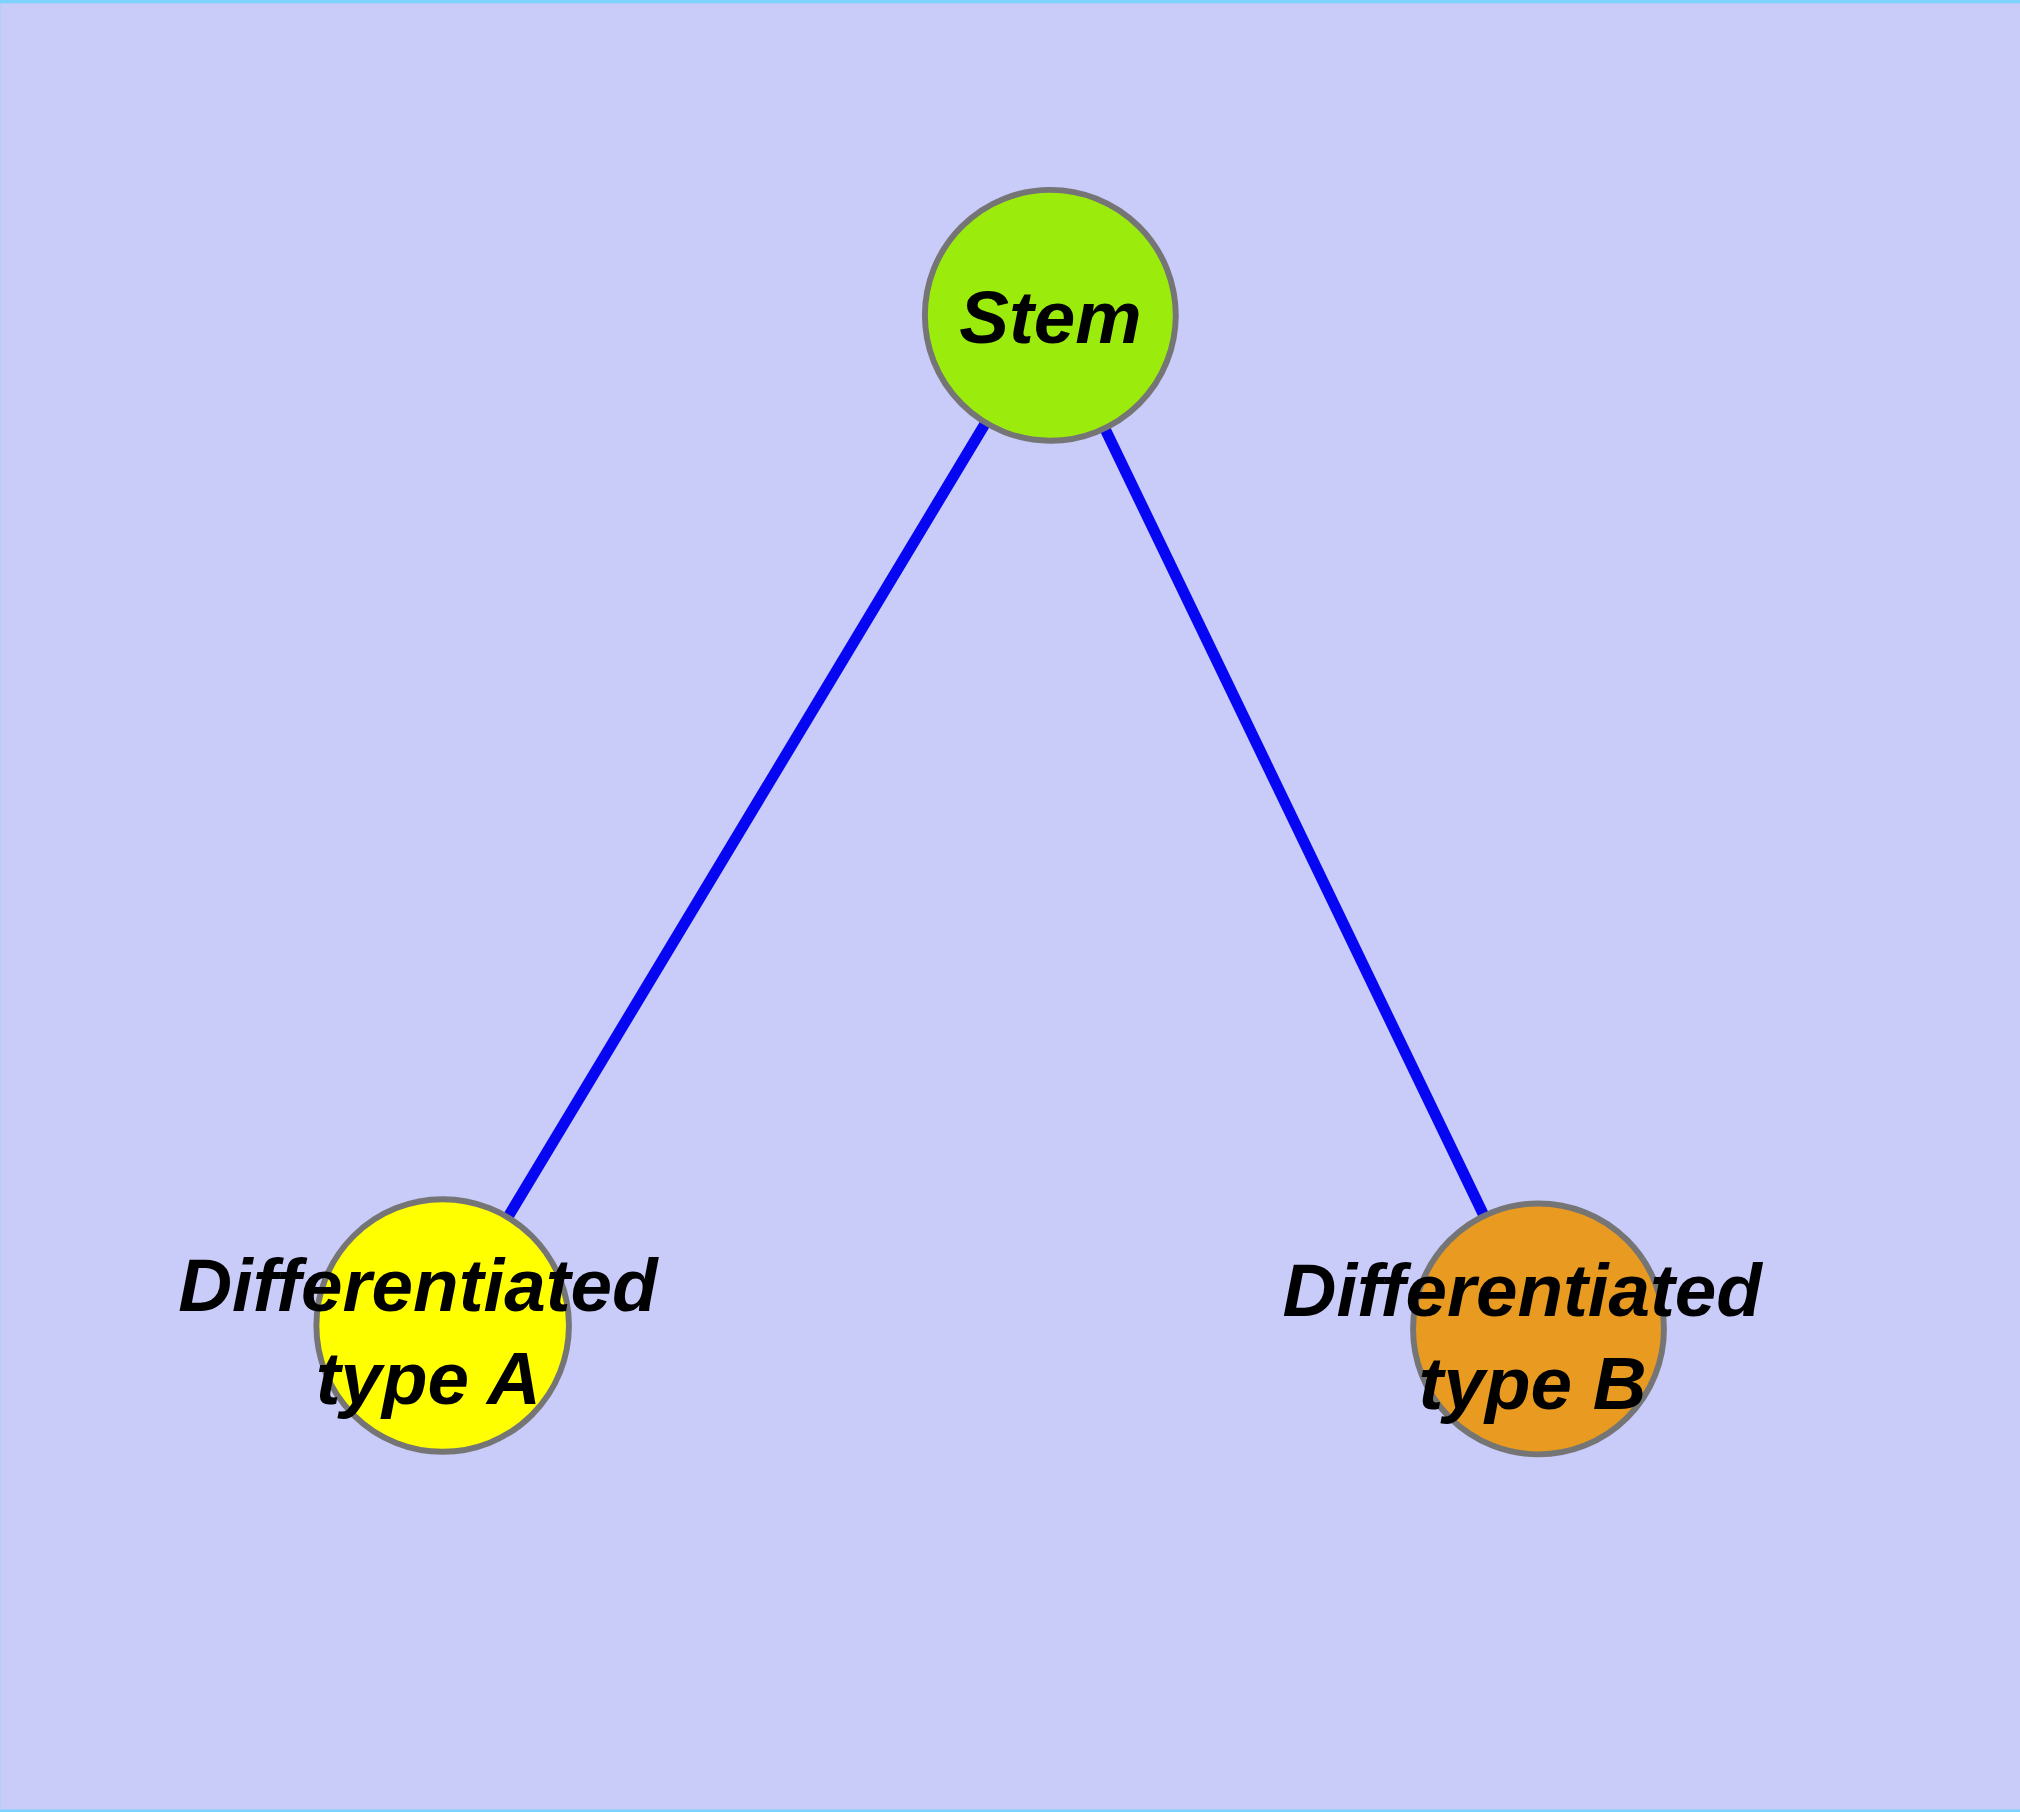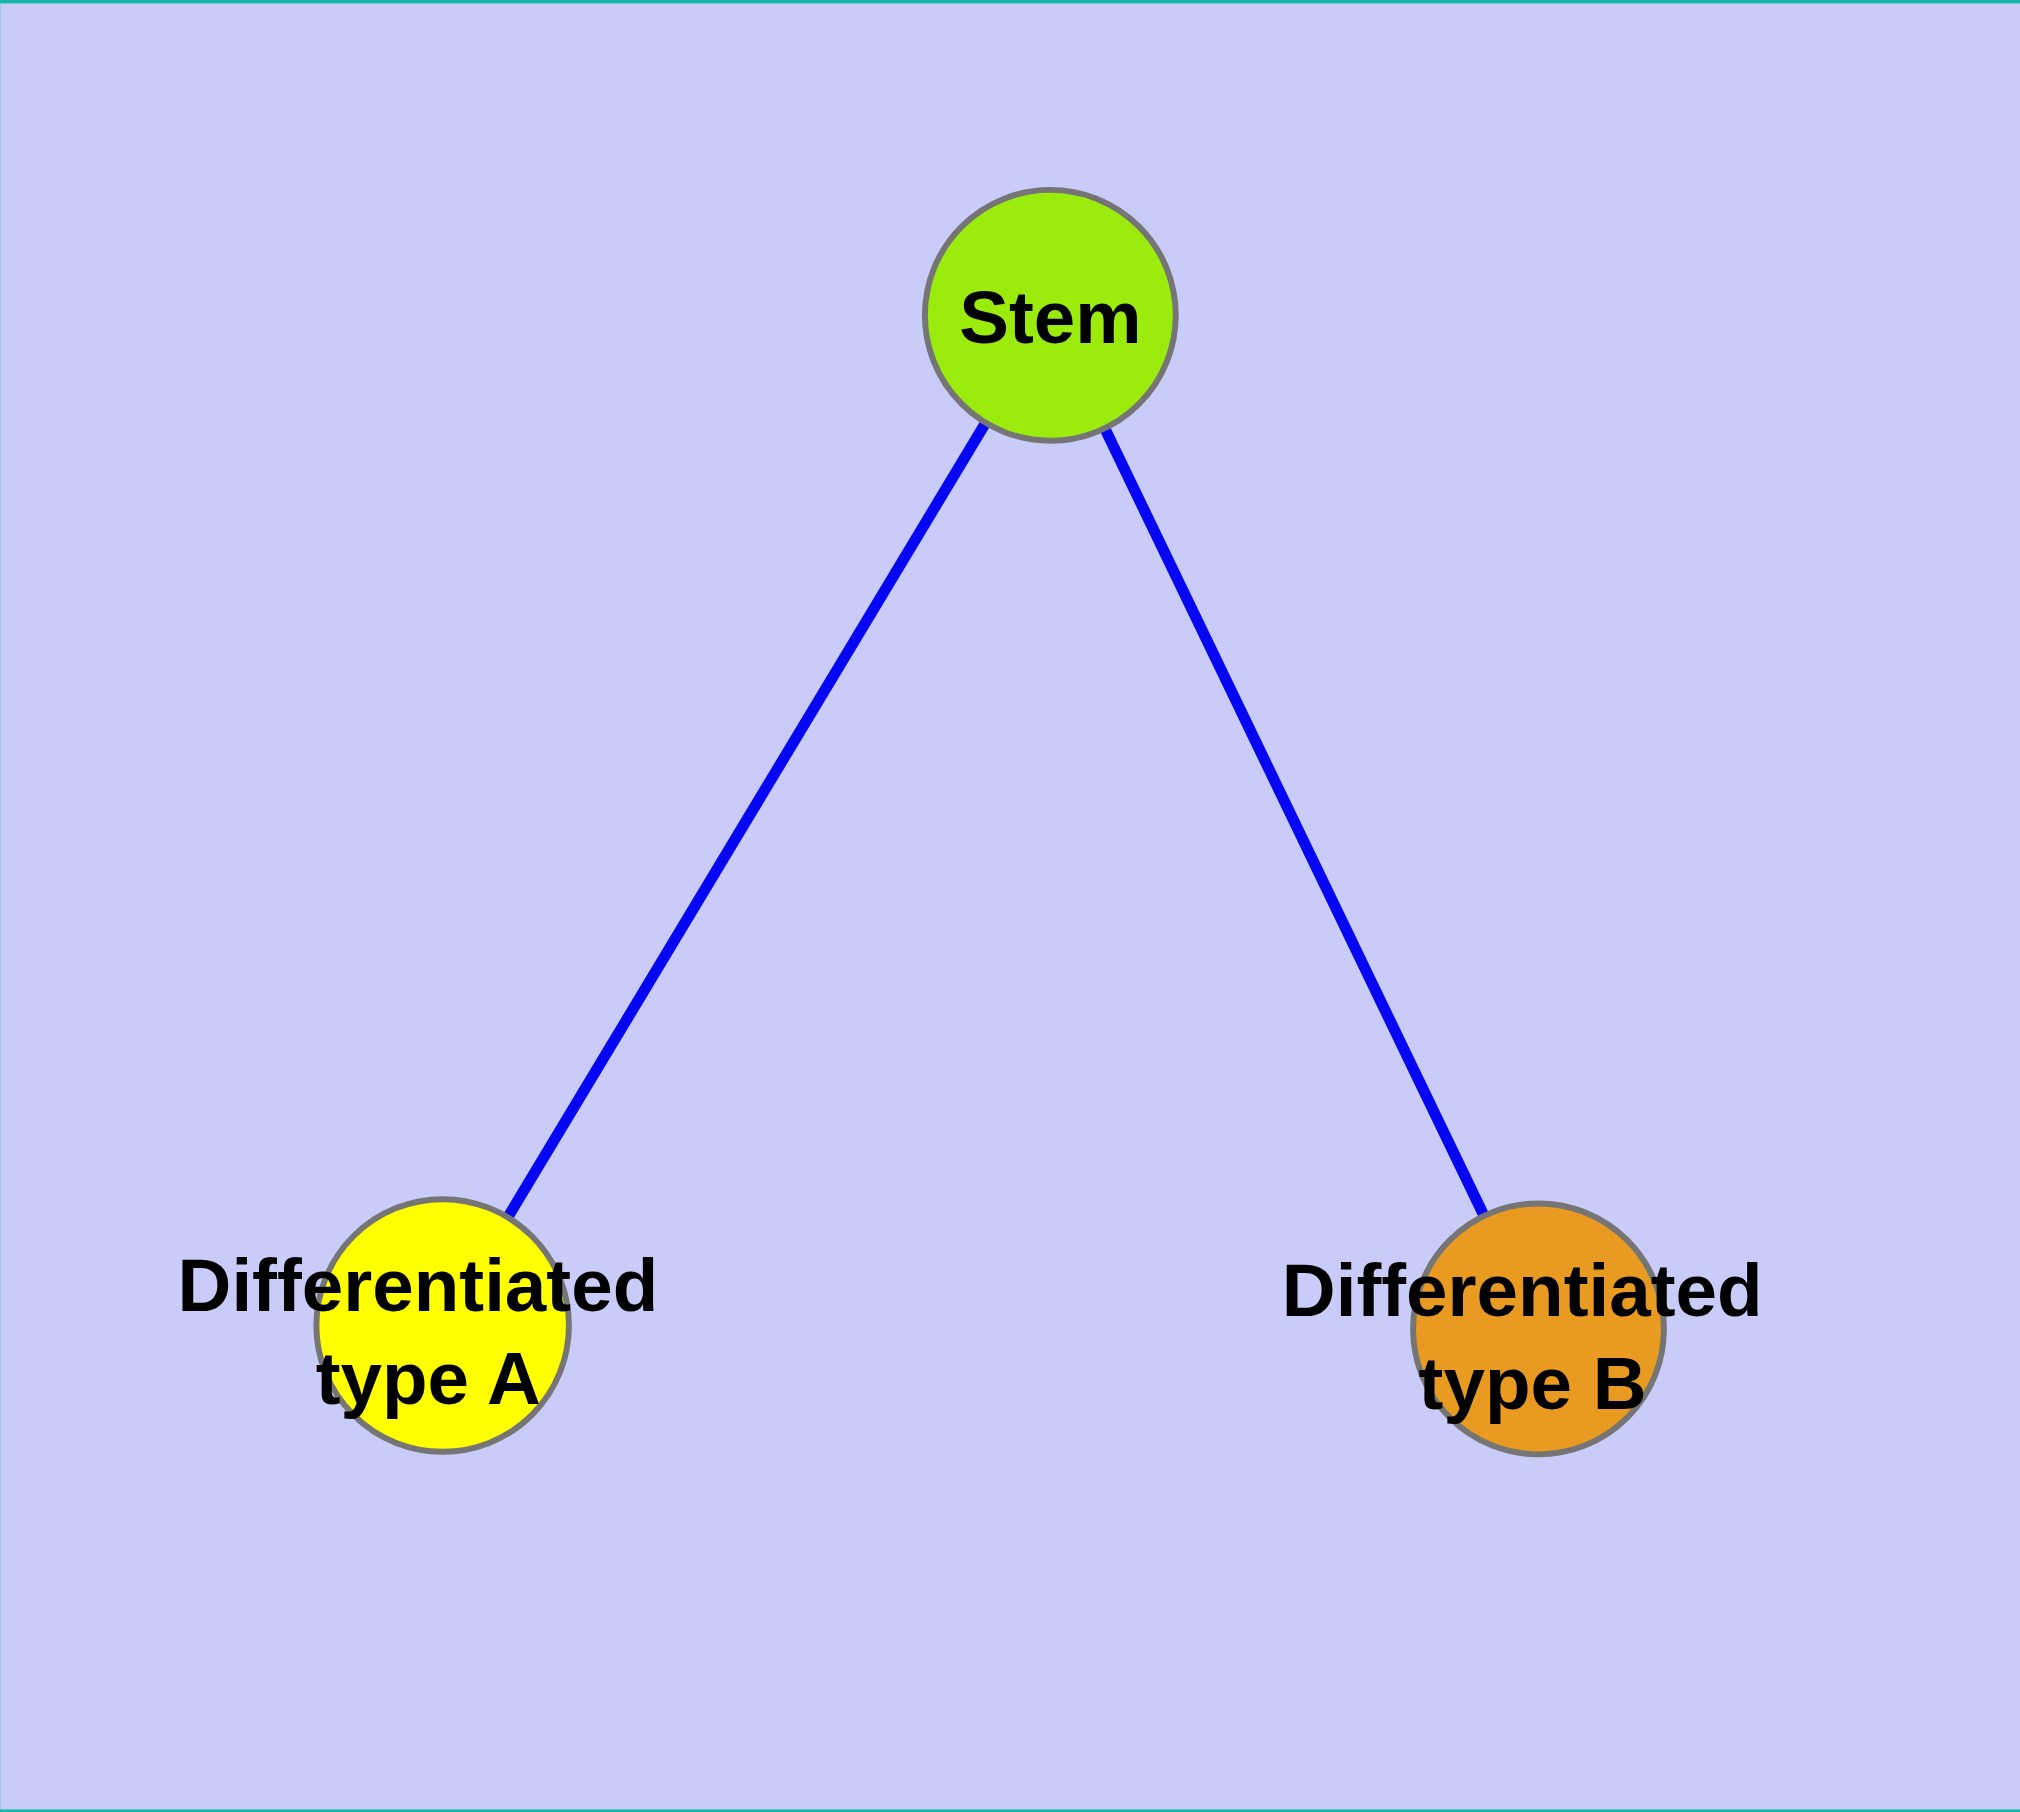--- a/index.html
+++ b/index.html
@@ -8,21 +8,22 @@
     background: #ffffff;
     width: 2021px;
     height: 1812px;
     overflow: hidden;
     font-family: "Liberation Sans", sans-serif;
   }
   .stage {
     position: relative;
     width: 2021px;
     height: 1812px;
-    background: #14b8a6; 
+    background: #7dd3fc; 
+    font-style: italic;
   }
   svg.graph {
     position: absolute;
     left: 0;
     top: 0;
     display: block;
   }
   .edge {
     stroke-width: 13px;
     stroke-linecap: butt;

